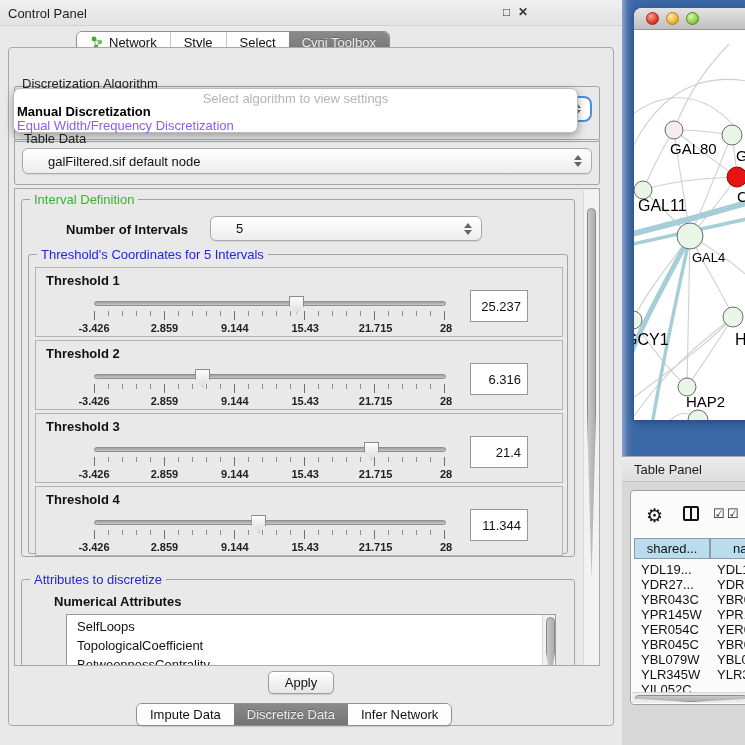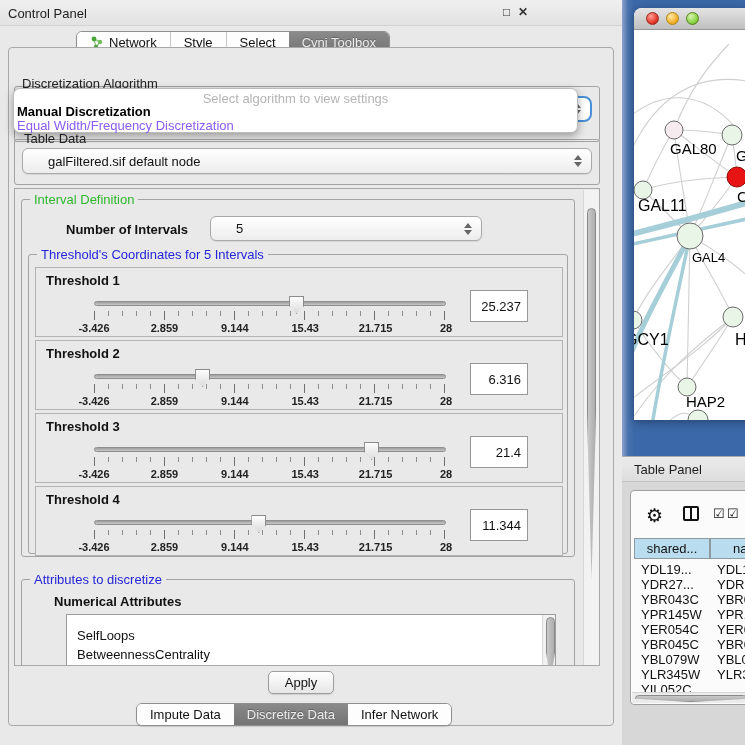--- a/index.html
+++ b/index.html
@@ -227,21 +227,22 @@
           </div>
           <div class="valbox">11.344</div>
         </div>
       </div>
     </div>
 
     <div class="group" style="left:6px; top:390px; width:554px; height:110px;">
       <span class="gtitle blue">Attributes to discretize</span>
       <span style="position:absolute; left:32px; top:14px; font-size:13px; font-weight:bold; color:#111;">Numerical Attributes</span>
       <div class="attrlist" style="left:44px; top:34px; width:490px; height:70px;">
-        <div class="li" style="padding-top:12px;">SelfLoops</div>
+        <div class="li" style="padding-top:3px;">SelfLoops</div>
+        <div class="li">TopologicalCoefficient</div>
         <div class="li">BetweennessCentrality</div>
         <div class="vsb" style="right:0; top:0; width:13px; height:100%;">
           <div class="thumb" style="top:2px; height:64px;"></div>
         </div>
       </div>
     </div>
 
     <div class="vsb" style="left:568px; top:1px; width:16px; height:476px;">
       <div class="thumb" style="top:18px; height:372px;"></div>
     </div>

